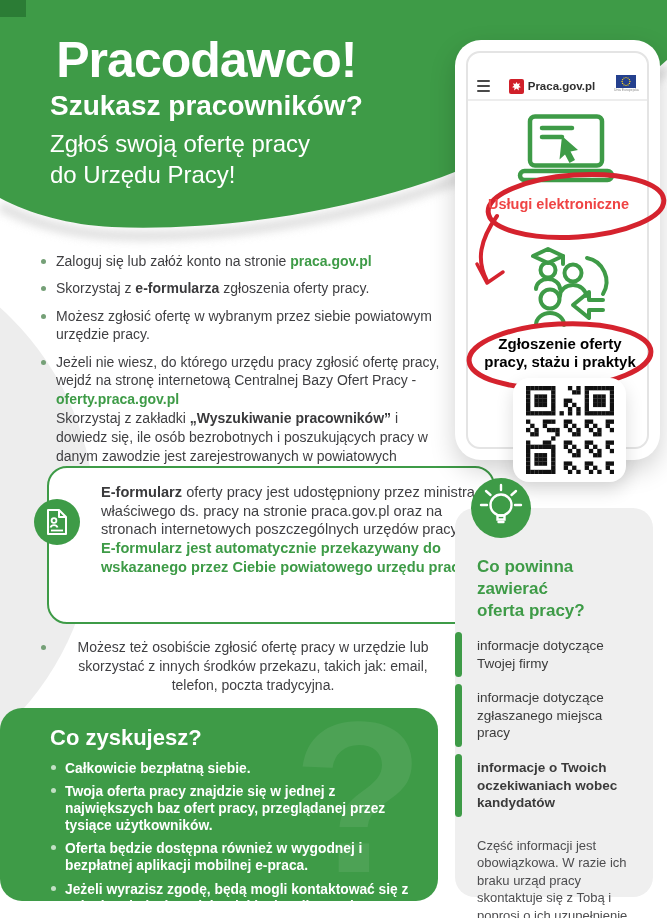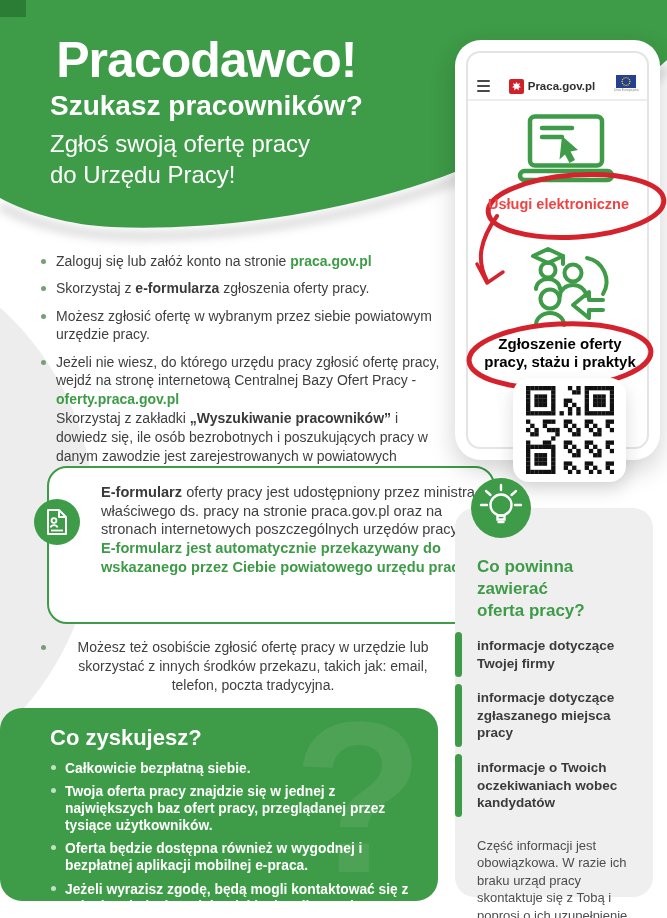--- a/index.html
+++ b/index.html
@@ -59,21 +59,21 @@
   .badge2{position:absolute;left:466px;top:335px;width:188px;text-align:center;font-size:15px;font-weight:700;line-height:1.22;color:#000000;z-index:6;}
   .qr-card{position:absolute;left:513px;top:378px;width:113px;height:104px;background:#fff;border-radius:16px;
     box-shadow:0 8px 18px rgba(0,0,0,0.14);z-index:7;display:flex;align-items:center;justify-content:center;}
   .bulb{position:absolute;left:471px;top:478px;width:60px;height:60px;border-radius:50%;background:#3e9b47;z-index:7;
     display:flex;align-items:center;justify-content:center;}
   
   .panel{position:absolute;left:455px;top:508px;width:198px;height:389px;box-sizing:border-box;background:#efefef;
     border-radius:20px;z-index:2;padding:48px 16px 0 22px;}
   .panel h3{margin:0;font-size:17px;line-height:1.28;font-weight:700;color:#3e9b47;}
   .req{margin:15px 0 0;padding:0;list-style:none;}
-  .req li{position:relative;margin-bottom:15px;font-size:13.5px;line-height:1.3;color:#3b3b3b;padding:1px 0;font-weight:bold;}
+  .req li{position:relative;margin-bottom:15px;font-size:13.5px;line-height:1.3;color:#3b3b3b;padding:1px 0;}
   .req li::before{content:"";position:absolute;left:-22px;top:-4px;bottom:-4px;width:7px;background:#3e9b47;border-radius:4px;}
   .req li.bold{font-weight:700;}
   .panel .pnote{margin:24px 0 0;font-size:13px;line-height:1.35;color:#4d4d4f;}
 </style>
 </head>
 <body>
 
 <div class="page">
 
   <div class="grey-blob"></div>

